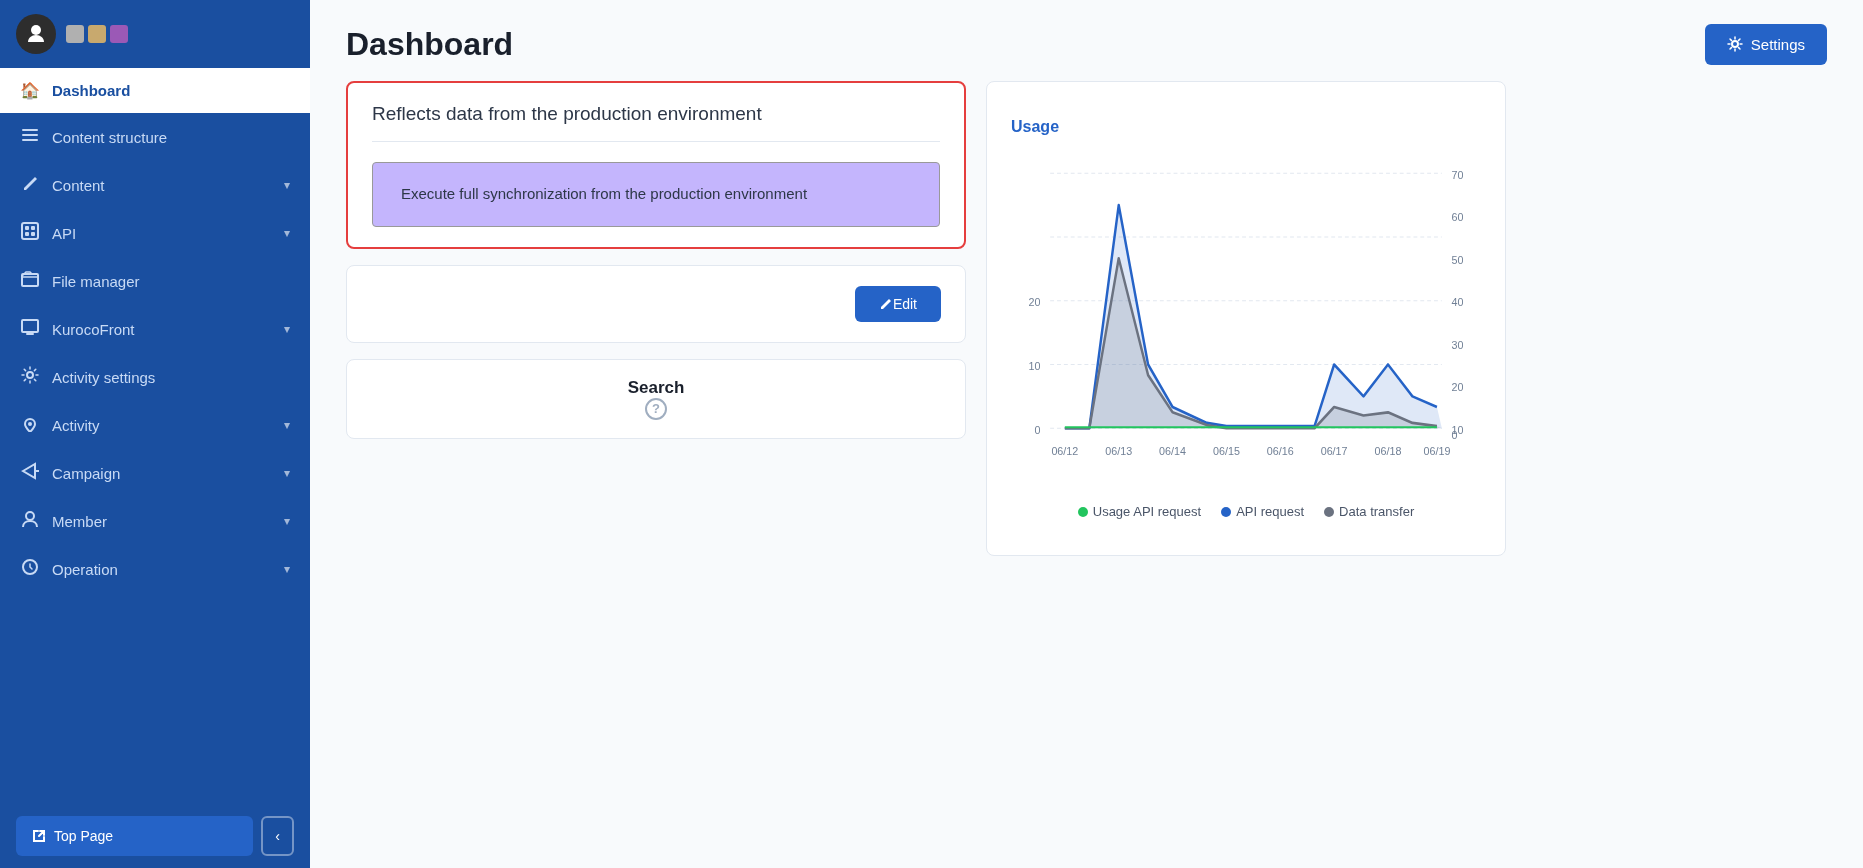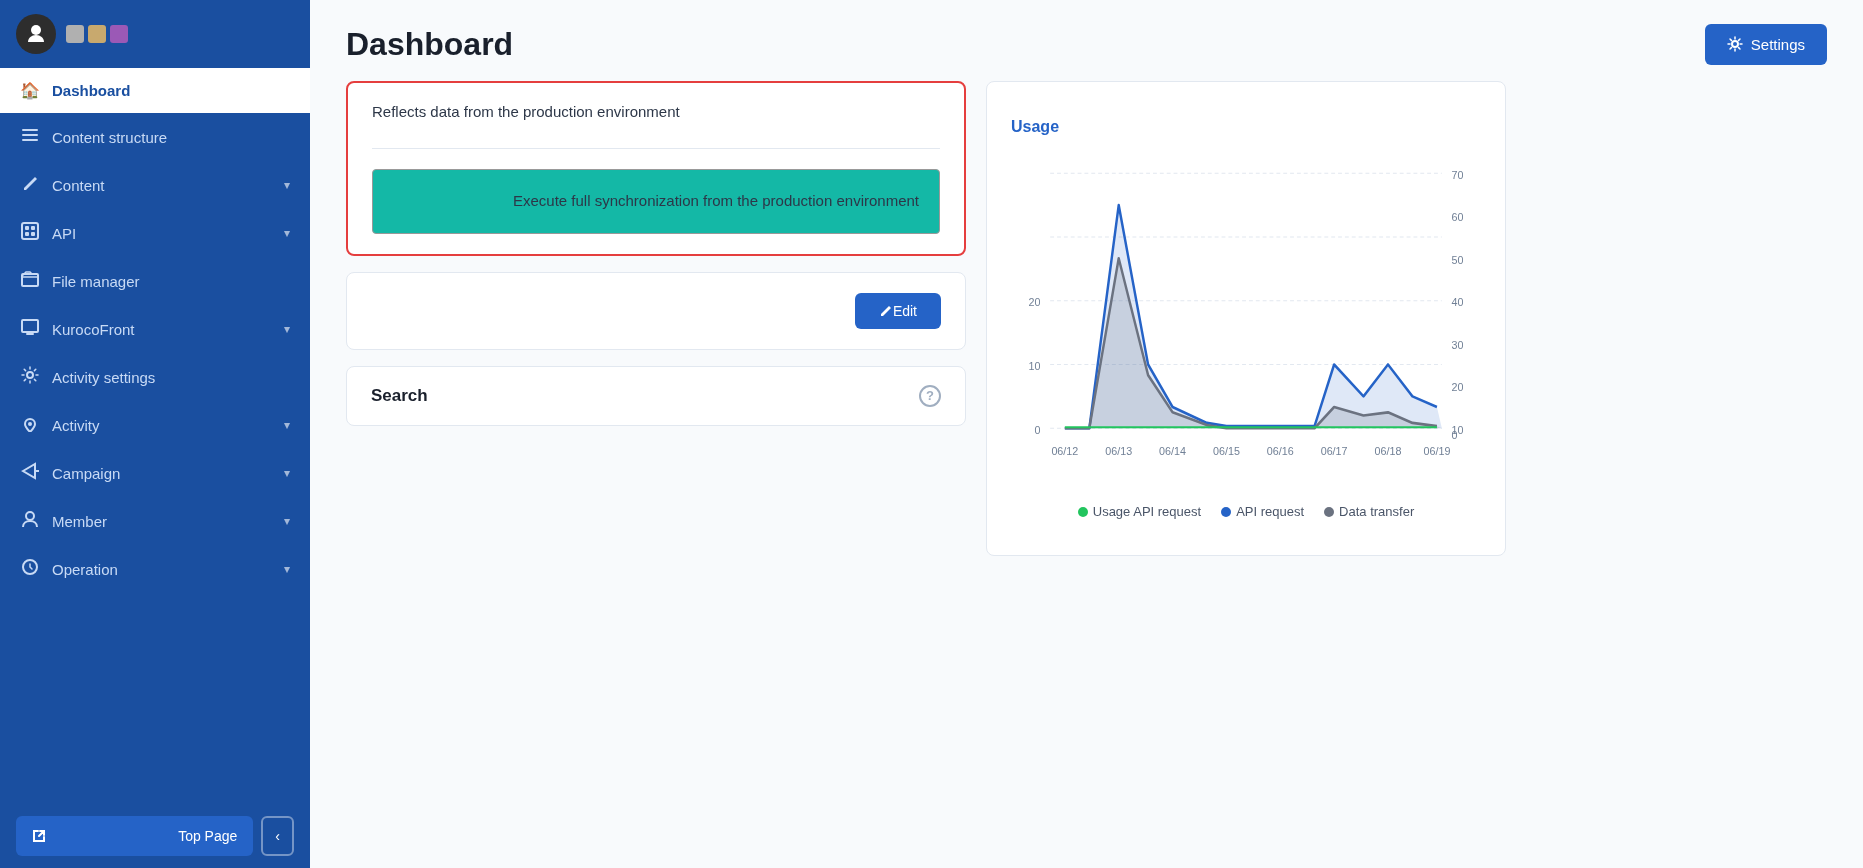--- a/index.html
+++ b/index.html
@@ -71,21 +71,20 @@
       flex: 1;
       background: #2563c7;
       color: white;
       border: none;
       border-radius: 6px;
       padding: 12px 16px;
       font-size: 14px;
       cursor: pointer;
       display: flex; align-items: center; gap: 8px;
       font-weight: 500;
-      justify-content: space-between;
     }
     .btn-collapse {
       background: transparent;
       border: 2px solid rgba(255,255,255,0.4);
       border-radius: 6px;
       color: white;
       padding: 8px 12px;
       cursor: pointer;
       font-size: 14px;
     }
@@ -145,38 +144,38 @@
       border: 1px solid #e2e8f0;
       overflow: hidden;
     }
     .card-red-border {
       border: 2px solid #e53e3e;
     }
     .card-inner {
       padding: 20px 24px;
     }
     .prod-notice {
-      font-size: 15px;
+      font-size: 19px;
       color: #2d3748;
       font-weight: 500;
-      padding-bottom: 28px;
+      padding-bottom: 16px;
       border-bottom: 1px solid #e2e8f0;
       margin-bottom: 20px;
     }
     .btn-sync {
       display: block;
       width: 100%;
-      background: #14b8a6;
+      background: #c4b5fd;
       border: 1px solid #999;
       border-radius: 4px;
-      padding: 20px 20px;
+      padding: 20px 28px;
       font-size: 15px;
       color: #2d3748;
       cursor: pointer;
-      text-align: right;
+      text-align: left;
       line-height: 1.5;
     }
 
     
     .card-header {
       padding: 18px 24px;
       border-bottom: 1px solid #e2e8f0;
       font-size: 17px;
       font-weight: 600;
       color: #1a202c;
@@ -210,20 +209,21 @@
 
     
     .search-card-header {
       display: flex;
       align-items: center;
       justify-content: space-between;
       padding: 18px 24px;
       font-size: 17px;
       font-weight: 600;
       color: #1a202c;
+      flex-direction: column;
     }
     .help-icon {
       width: 22px; height: 22px;
       border-radius: 50%;
       border: 2px solid #a0aec0;
       display: flex; align-items: center; justify-content: center;
       color: #a0aec0;
       font-size: 13px;
       cursor: pointer;
     }

